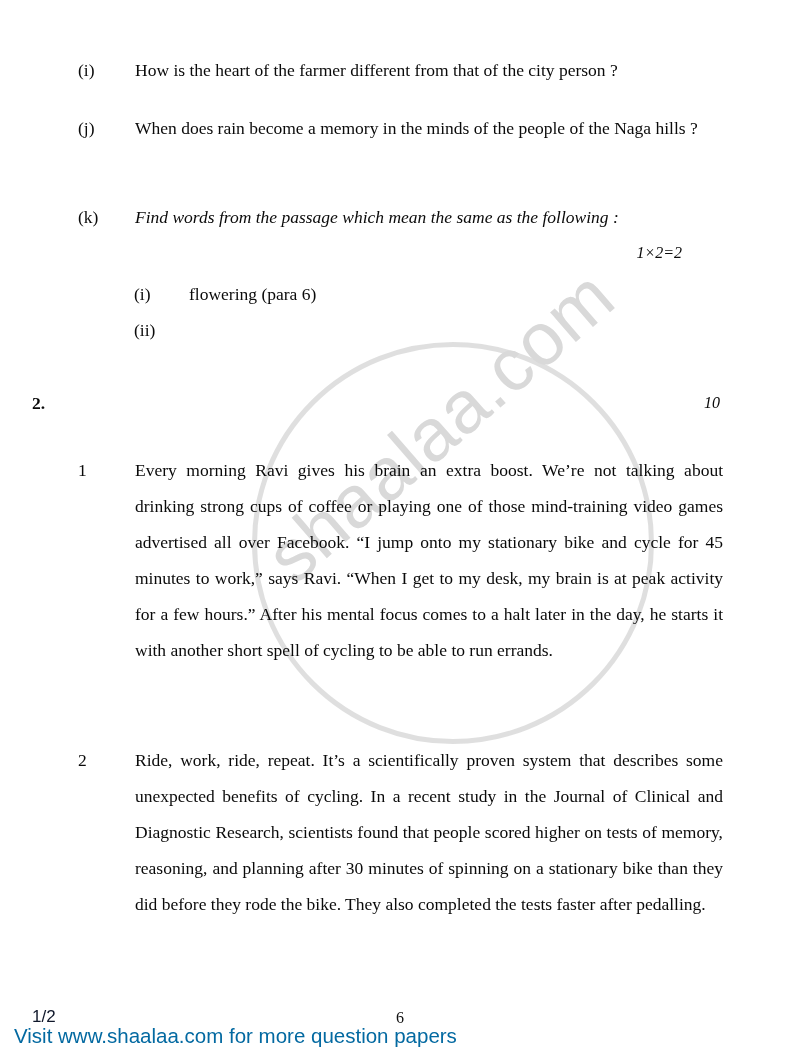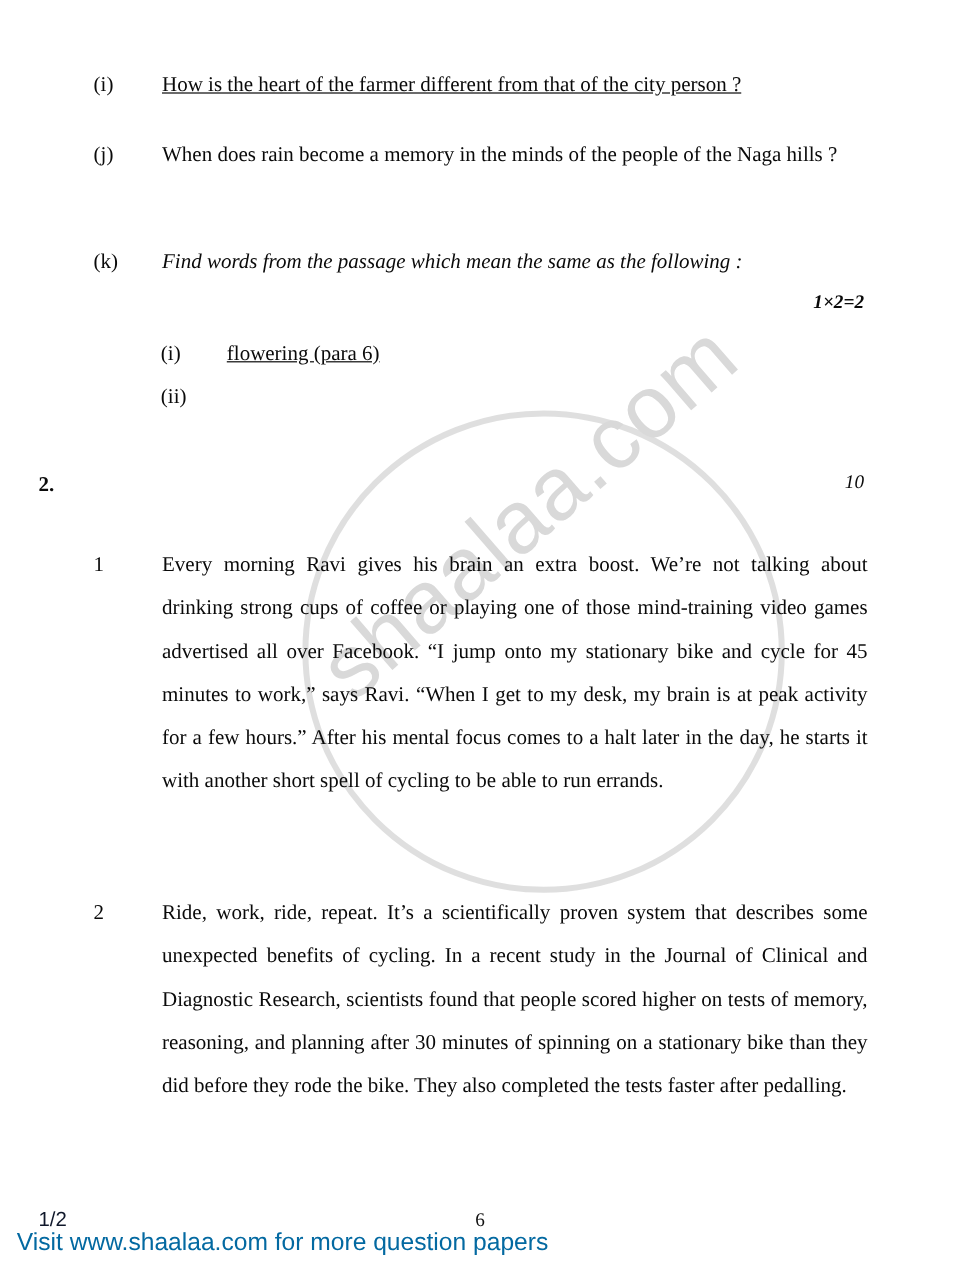--- a/index.html
+++ b/index.html
@@ -68,21 +68,21 @@
     flex: 0 0 auto;
     font-size: 17.5px;
     line-height: 36px;
   }
   .q-body {
     font-size: 17.5px;
     line-height: 36px;
     text-align: justify;
     text-justify: inter-word;
   }
-  .q-body.nojustify { text-align: left; text-decoration: underline; }
+  .q-body.nojustify { text-align: left; }
 
   
   .marks {
     position: absolute;
     font-style: italic;
     font-size: 16px;
     line-height: 36px;
     text-align: right;
     width: 80px;
   }
@@ -145,21 +145,21 @@
 
     <div class="q-block" style="left:78px; top:110px; width:645px;">
       <div class="marker" style="width:57px;">(j)</div>
       <div class="q-body" style="width:588px;">When does rain become a memory in the minds of the people of the Naga hills ?</div>
     </div>
 
     <div class="q-block" style="left:78px; top:199px; width:645px;">
       <div class="marker" style="width:57px;">(k)</div>
       <div class="q-body" style="width:588px;font-style:italic;">Find words from the passage which mean the same as the following :</div>
     </div>
-    <div class="marks" style="left:640px; top:235px;font-weight:bold;">1×2=2</div>
+    <div class="marks" style="left:602px; top:235px;">1×2=2</div>
 
     <div class="q-block" style="left:134px; top:276px; width:500px;">
       <div class="marker" style="width:55px;">(i)</div>
       <div class="q-body nojustify" style="width:440px;">flowering (para 6)</div>
     </div>
 
     <div class="q-block" style="left:134px; top:312px; width:500px;">
       <div class="marker" style="width:55px;">(ii)</div>
     </div>
 

